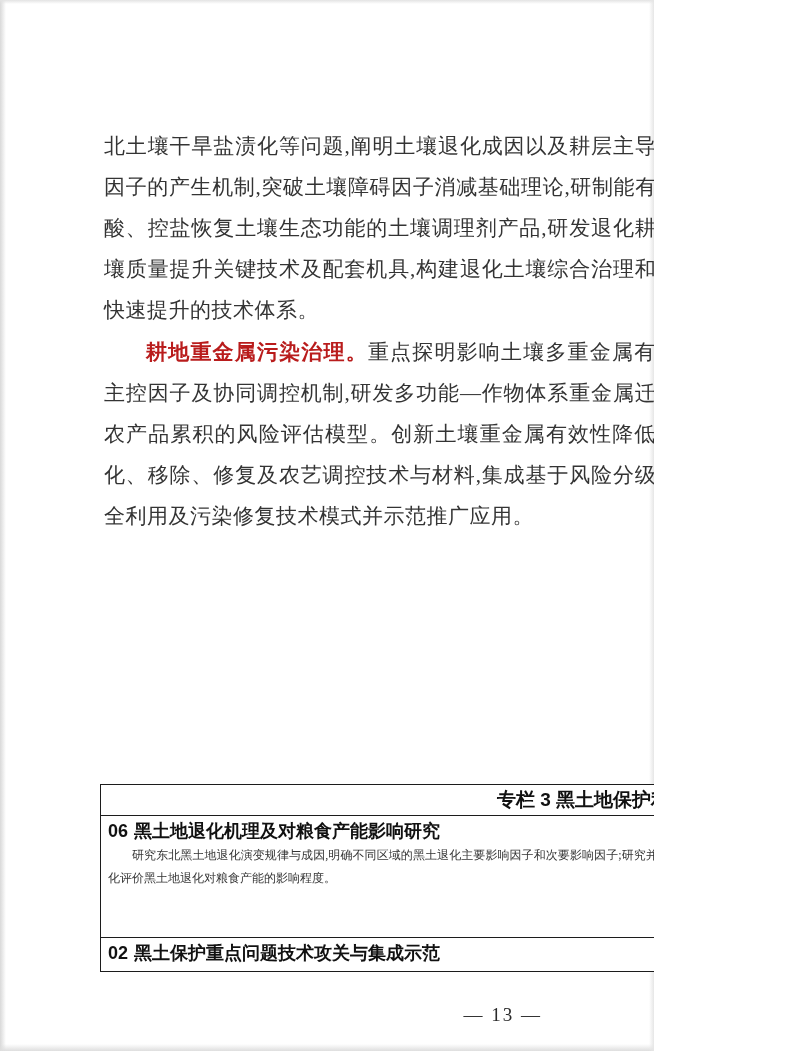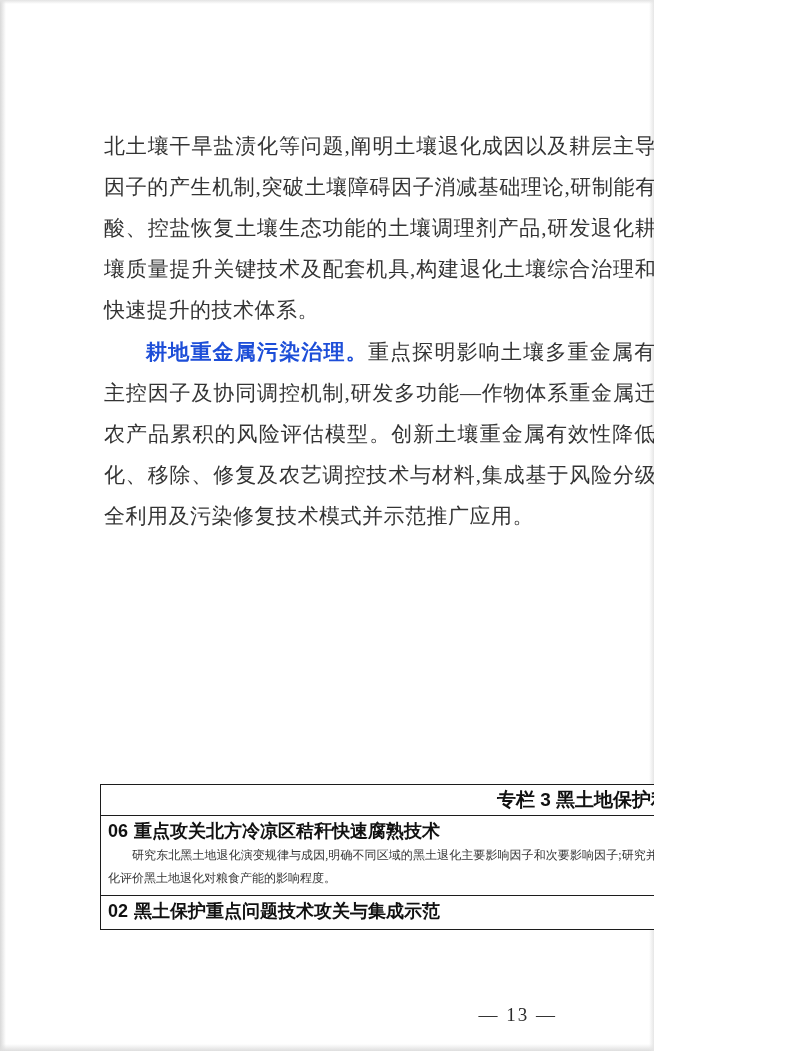--- a/index.html
+++ b/index.html
@@ -40,21 +40,21 @@
     text-align: justify;
     text-justify: inter-ideograph;
     text-indent: 2em;
     color: #343434;
     letter-spacing: 0.5px;
   }
   .body-text p.no-indent { text-indent: 0; }
   .para-lead {
     font-family: "Liberation Sans", sans-serif;
     font-weight: bold;
-    color: #1d4ed8;
+    color: #b91c1c;
   }
 
   .column-box {
     position: absolute;
     left: 100px;
     top: 784px;
     width: 590px;
     box-sizing: border-box;
     border: 1.5px solid #1c1c1c;
     background: #ffffff;
@@ -67,21 +67,21 @@
     font-family: "Liberation Sans", sans-serif;
     font-weight: bold;
     font-size: 19px;
     line-height: 30px;
     color: #111111;
   }
   .box-item {
     box-sizing: border-box;
     padding: 3px 7px 5px 7px;
   }
-  .box-item + .box-item { border-top: 1.5px solid #1c1c1c; }
+  .box-item + .box-item { border-top: 1.5px solid #1c1c1c; margin-top: 42px; }
   .item-heading {
     font-family: "Liberation Sans", sans-serif;
     font-weight: bold;
     font-size: 18px;
     line-height: 25px;
     color: #111111;
     white-space: nowrap;
   }
   .item-no { margin-right: 6px; }
   .item-body {
@@ -90,21 +90,21 @@
     line-height: 23px;
     text-align: justify;
     text-justify: inter-ideograph;
     text-indent: 2em;
     color: #343434;
   }
 
   .page-number {
     position: absolute;
     top: 1004px;
-    right: 97px;
+    right: 112px;
     font-size: 19px;
     letter-spacing: 2px;
     color: #2a2a2a;
     white-space: nowrap;
   }
 </style>
 </head>
 <body>
 
 <div class="page">
@@ -115,21 +115,21 @@
 
   <div class="body-text">
     <p class="no-indent"><span class="para-lead"></span><span>北土壤干旱盐渍化等问题,阐明土壤退化成因以及耕层主导障碍因子的产生机制,突破土壤障碍因子消减基础理论,研制能有效阻酸、控盐恢复土壤生态功能的土壤调理剂产品,研发退化耕地土壤质量提升关键技术及配套机具,构建退化土壤综合治理和地力快速提升的技术体系。</span></p>
     <p><span class="para-lead">耕地重金属污染治理。</span><span>重点探明影响土壤多重金属有效性主控因子及协同调控机制,研发多功能—作物体系重金属迁移及农产品累积的风险评估模型。创新土壤重金属有效性降低的钝化、移除、修复及农艺调控技术与材料,集成基于风险分级的安全利用及污染修复技术模式并示范推广应用。</span></p>
   </div>
 
   <div class="column-box">
     <div class="box-header">专栏 3 黑土地保护利用</div>
 
     <div class="box-item">
-      <div class="item-heading"><span class="item-no">06</span><span>重点攻关北方冷凉区秸秆快速腐熟技术</span></div>
+      <div class="item-heading"><span class="item-no">06</span><span>黑土地退化机理及对粮食产能影响研究</span></div>
       <p class="item-body">研究东北黑土地退化演变规律与成因,明确不同区域的黑土退化主要影响因子和次要影响因子;研究并定量化评价黑土地退化对粮食产能的影响程度。</p>
     </div>
 
     <div class="box-item">
       <div class="item-heading"><span class="item-no">02</span><span>黑土保护重点问题技术攻关与集成示范</span></div>
     </div>
   </div>
 
   <div class="page-number">— 13 —</div>
 </div>

